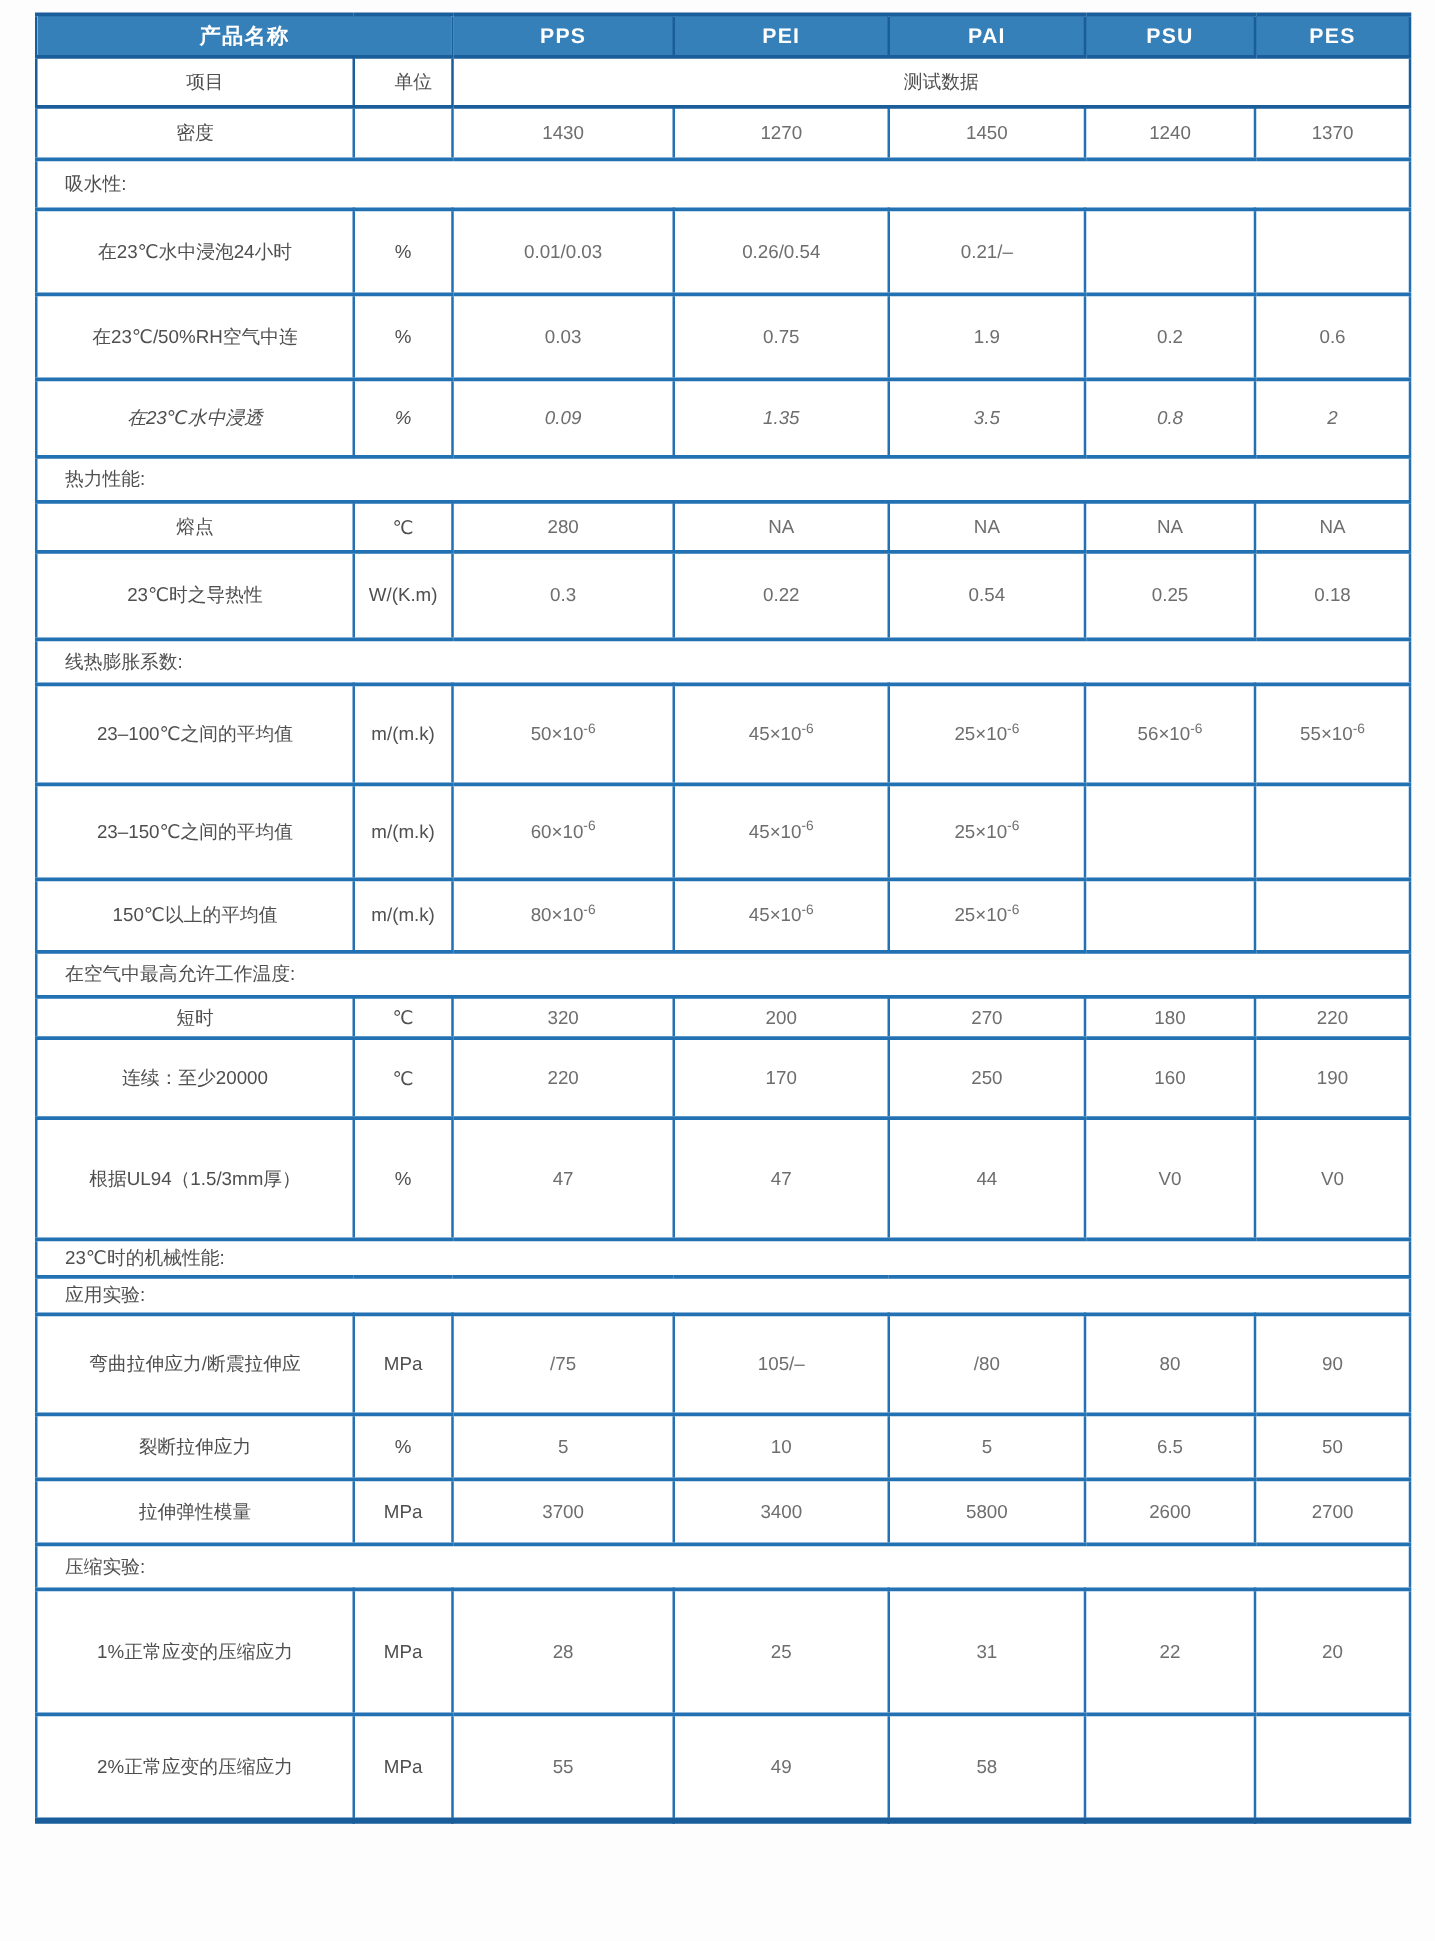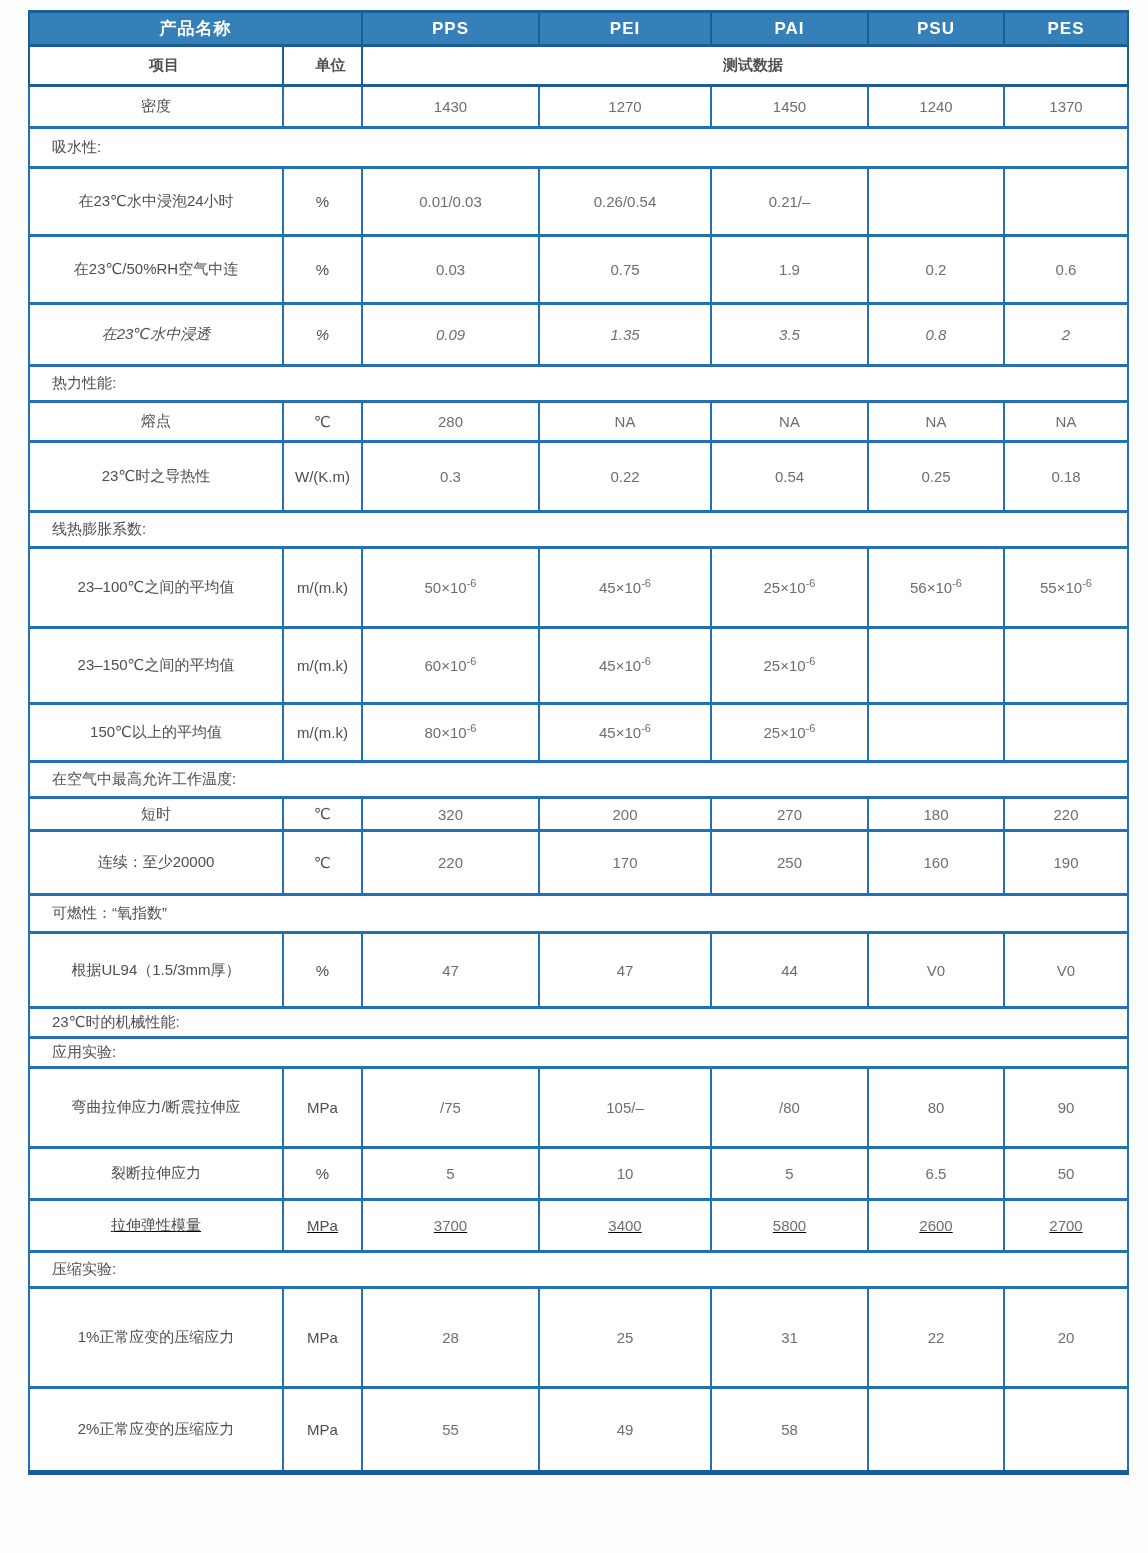--- a/index.html
+++ b/index.html
@@ -43,21 +43,21 @@
     color:var(--header-text);
     font-size:17px;
     font-weight:bold;
     letter-spacing:1px;
   }
   tr.header-row{height:34px;margin-top:44px;}
   tr.subheader-row{height:40px;}
   tr.subheader-row th{
     background:#ffffff;
     color:var(--label-text);
-    font-weight:bold;
+    font-weight:normal;
     font-size:15px;
     padding-left:20px;
   }
   td.section{
     text-align:left;
     padding-left:22px;
     color:var(--label-text);
     background:#ffffff;
   }
   td.label{color:var(--label-text);background:#ffffff;}
@@ -199,24 +199,21 @@
         </tr>
         <tr style="height: 64px;">
           <td class="label">连续：至少20000</td>
           <td class="unit">℃</td>
           <td class="value">220</td>
           <td class="value">170</td>
           <td class="value">250</td>
           <td class="value">160</td>
           <td class="value">190</td>
         </tr>
-        <tr style="height: 38px;">
-          <td colspan="7" class="section">可燃性：“氧指数”</td>
-        </tr>
-        <tr style="height: 75px;">
+        <tr style="height: 97px;">
           <td class="label">根据UL94（1.5/3mm厚）</td>
           <td class="unit">%</td>
           <td class="value">47</td>
           <td class="value">47</td>
           <td class="value">44</td>
           <td class="value">V0</td>
           <td class="value">V0</td>
         </tr>
         <tr style="height: 30px;">
           <td colspan="7" class="section">23℃时的机械性能:</td>
@@ -235,21 +232,21 @@
         </tr>
         <tr style="height: 52px;">
           <td class="label">裂断拉伸应力</td>
           <td class="unit">%</td>
           <td class="value">5</td>
           <td class="value">10</td>
           <td class="value">5</td>
           <td class="value">6.5</td>
           <td class="value">50</td>
         </tr>
-        <tr style="height: 52px; text-decoration: underline;">
+        <tr style="height: 52px;">
           <td class="label">拉伸弹性模量</td>
           <td class="unit">MPa</td>
           <td class="value">3700</td>
           <td class="value">3400</td>
           <td class="value">5800</td>
           <td class="value">2600</td>
           <td class="value">2700</td>
         </tr>
         <tr style="height: 36px;">
           <td colspan="7" class="section">压缩实验:</td>

